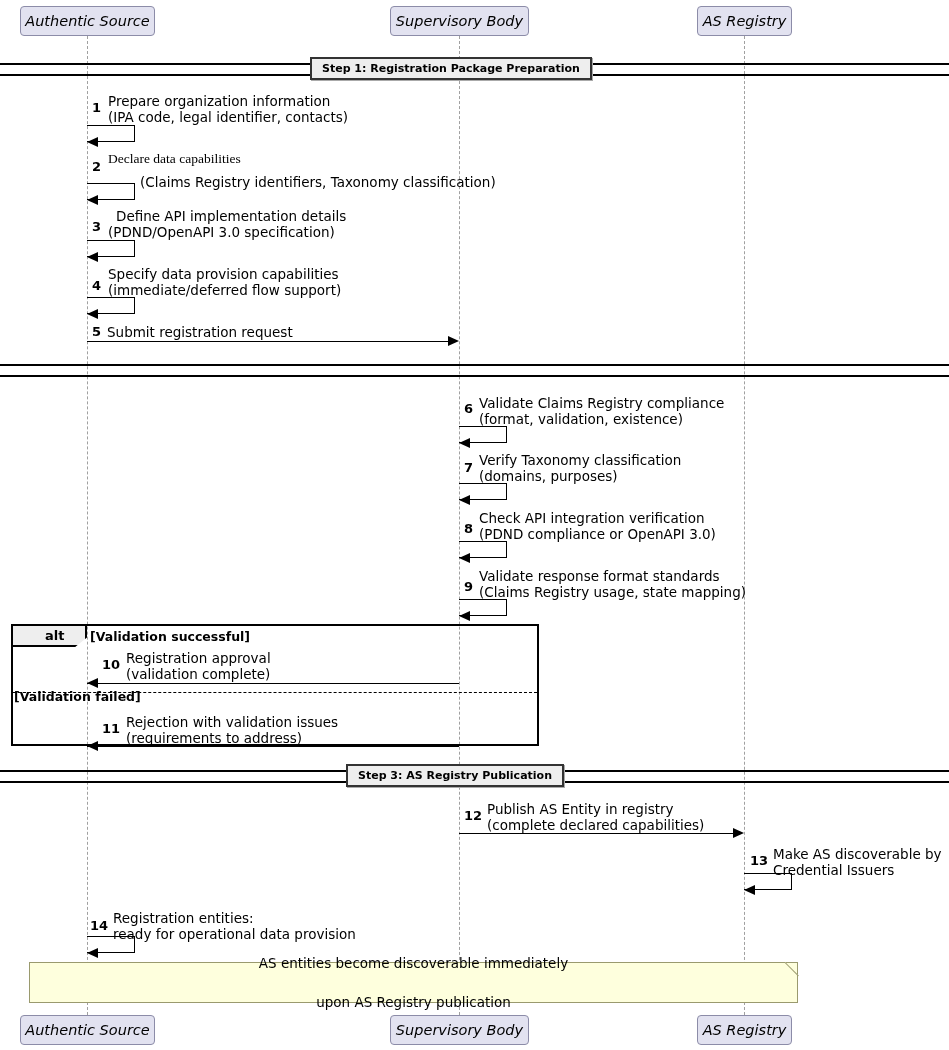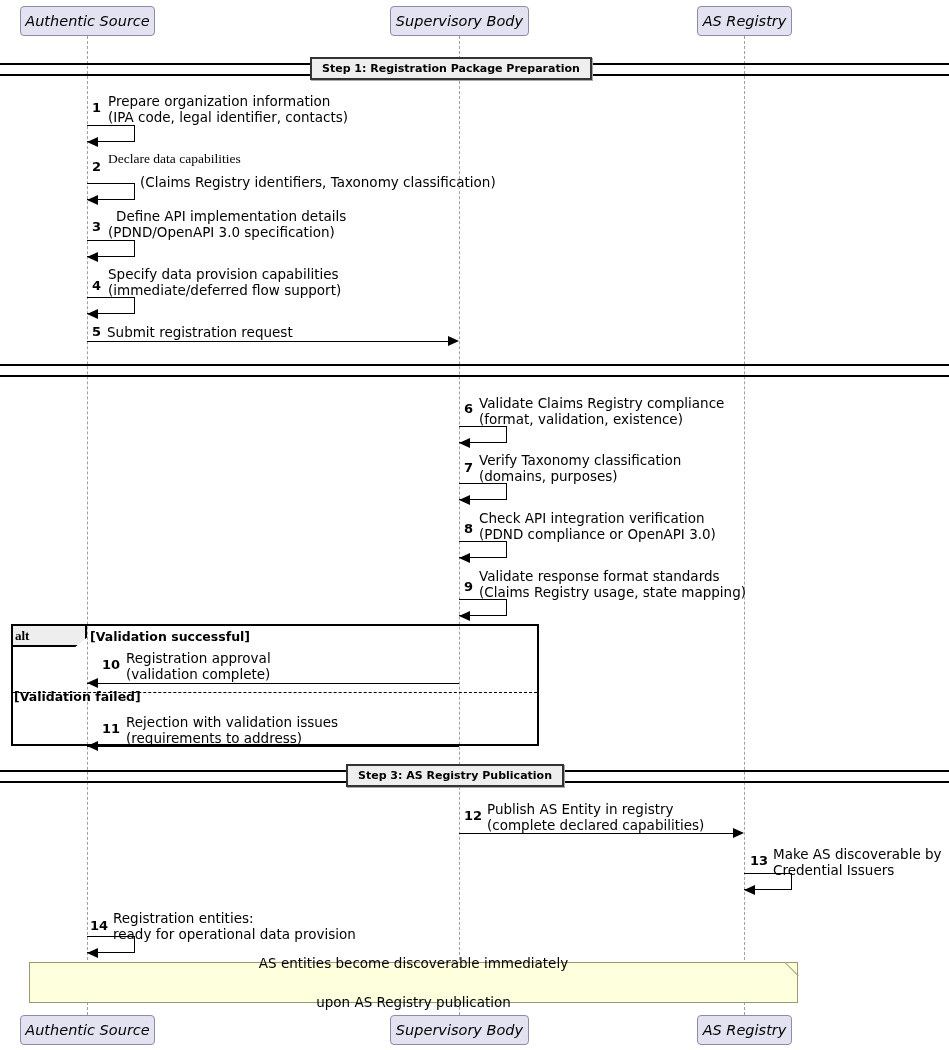--- a/index.html
+++ b/index.html
@@ -125,25 +125,24 @@
   .alt-tab {
     position: absolute;
     box-sizing: border-box;
     background: #EEEEEE;
     border-right: 2px solid #000000;
     border-bottom: 2px solid #000000;
     height: 21px;
     width: 74px;
     display: flex;
     align-items: center;
-    padding-left: 2px;
+    padding-left: 32px;
     font-size: 13px;
     font-weight: bold;
     clip-path: polygon(0 0, 100% 0, 100% 55%, 84% 100%, 0 100%);
-    font-family: Liberation Serif, serif;
   }
   .alt-guard {
     position: absolute;
     font-size: 12.5px;
     font-weight: bold;
     white-space: nowrap;
   }
   .alt-sep {
     position: absolute;
     height: 0;

